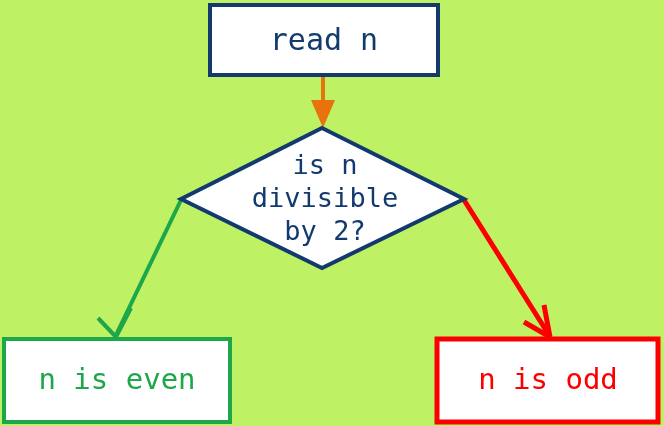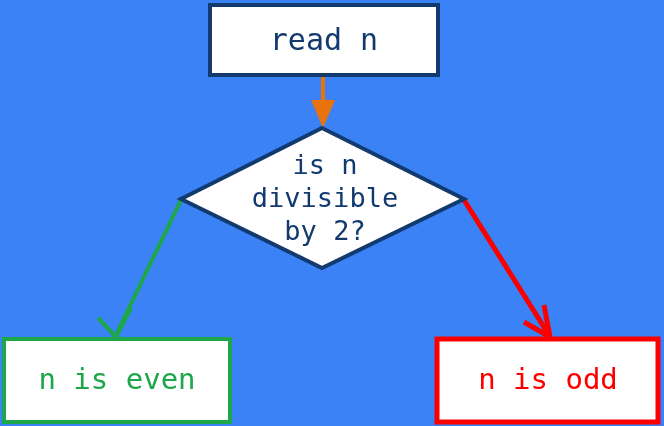--- a/index.html
+++ b/index.html
@@ -11,21 +11,21 @@
   body {
     width: 664px;
     height: 426px;
     overflow: hidden;
     font-family: "DejaVu Sans Mono", monospace;
   }
   #flowchart-canvas {
     position: relative;
     width: 664px;
     height: 426px;
-    background: #3b82f6;
+    background: #bef264;
   }
   svg.layer {
     position: absolute;
     left: 0;
     top: 0;
     width: 664px;
     height: 426px;
   }
   .node-label {
     font-family: "DejaVu Sans Mono", monospace;

